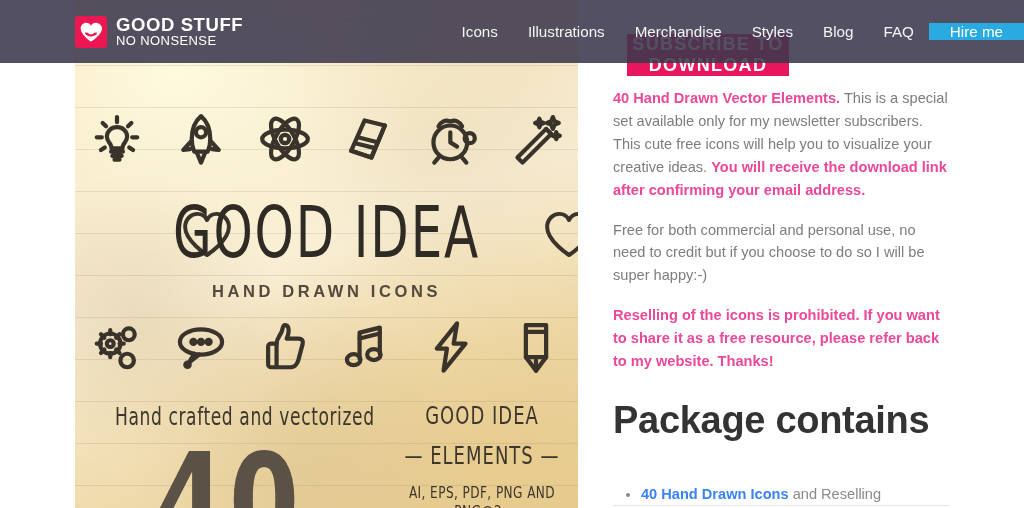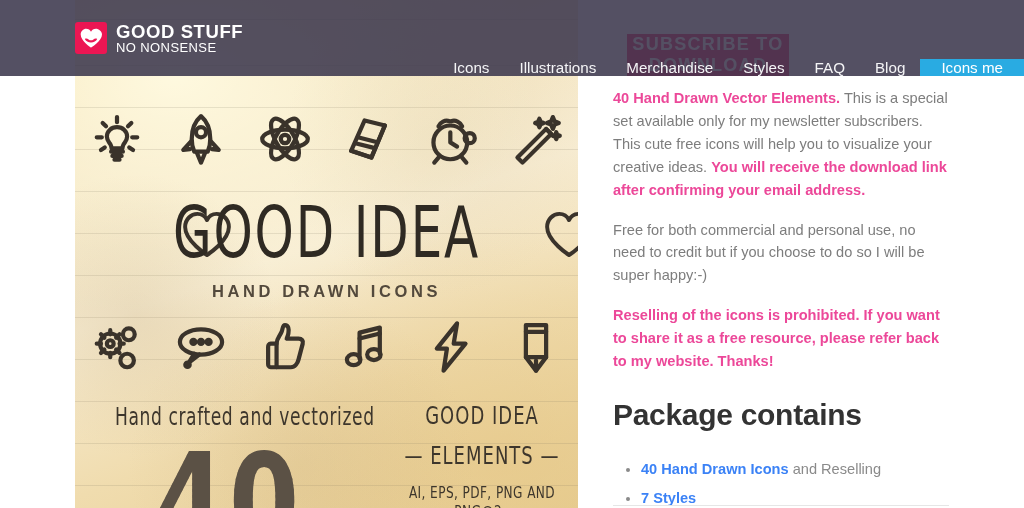--- a/index.html
+++ b/index.html
@@ -115,50 +115,50 @@
     position: absolute; left: 0; top: 34px; width: 162px; height: 42px;
     background: #e8175d; color: #fff;
     display: flex; align-items: center; justify-content: center;
     font-size: 18px; font-weight: 700; letter-spacing: 1.3px;
     border: none; cursor: pointer; margin-left: 14px;
   }
   .copy-body { position: absolute; left: 0; top: 87px; width: 336px; }
   .copy-body p { margin-bottom: 17px; }
   .copy-body b, .copy-body strong { color: #ec4899; font-weight: 700; }
   .pkg-heading {
-    margin-top: 18px; margin-bottom: 20px;
-    font-size: 30px; font-weight: 700; color: #333; letter-spacing: -.3px;
+    margin-top: 18px; margin-bottom: 32px;
+    font-size: 38px; font-weight: 700; color: #333; letter-spacing: -.3px;
   }
   .pkg-list { list-style: disc; padding-left: 28px; }
   .pkg-list li { margin-bottom: 6px; color: #8a8a8a; font-size: 14.6px; }
   .pkg-list li b { color: #3b82f6; font-weight: 700; }
   .bottom-rule {
     position: absolute; left: 538px; top: 505px; width: 336px; height: 1px; background: #e6e6e6;
   }
 
   
   .site-header {
-    position: absolute; left: 0; top: 0; width: 1024px; height: 76px;
+    position: absolute; left: 0; top: 0; width: 1024px; height: 63px;
     background: rgba(60,56,77,.88);
     display: flex; align-items: stretch; z-index: 50;
   }
   .brand {
     display: flex; align-items: center; gap: 9px;
     padding-left: 75px; padding-right: 18px; text-decoration: none;
   }
   .brand-mark {
     width: 32px; height: 32px; border-radius: 3px; background: #ec1653;
     display: flex; align-items: center; justify-content: center; flex: none;
   }
   .brand-mark svg { width: 22px; height: 20px; display: block; }
   .brand-text { line-height: 1.04; color: #fff; }
   .brand-text .l1 { font-size: 18.5px; font-weight: 700; letter-spacing: .6px; }
   .brand-text .l2 { font-size: 13px; font-weight: 400; letter-spacing: .4px; }
 
-  .main-nav { display: flex; align-items: flex-end; margin-left: auto; }
+  .main-nav { display: flex; align-items: center; margin-left: auto; }
   .nav-link {
     display: flex; align-items: center; padding: 0 15px;
     color: #f4f4f6; font-size: 15.2px; text-decoration: none; white-space: nowrap;
   }
   .nav-cta {
     display: flex; align-items: center; padding: 0 21px;
     background: #29abe2; color: #fff; font-size: 15.2px; text-decoration: none;
     white-space: nowrap;
   }
 </style>
@@ -331,19 +331,19 @@
         <span class="l1" style="display:block">GOOD STUFF</span>
         <span class="l2" style="display:block">NO NONSENSE</span>
       </span>
     </a>
 
     <nav class="main-nav">
       <a class="nav-link" href="#">Icons</a>
       <a class="nav-link" href="#">Illustrations</a>
       <a class="nav-link" href="#">Merchandise</a>
       <a class="nav-link" href="#">Styles</a>
+      <a class="nav-link" href="#">Blog</a>
       <a class="nav-link" href="#">FAQ</a>
-      <a class="nav-link" href="#">Blog</a>
-      <a class="nav-cta" href="#">Icons me</a>
+      <a class="nav-cta" href="#">Hire me</a>
     </nav>
   </div>
 
 </div>
 
 </body></html>

